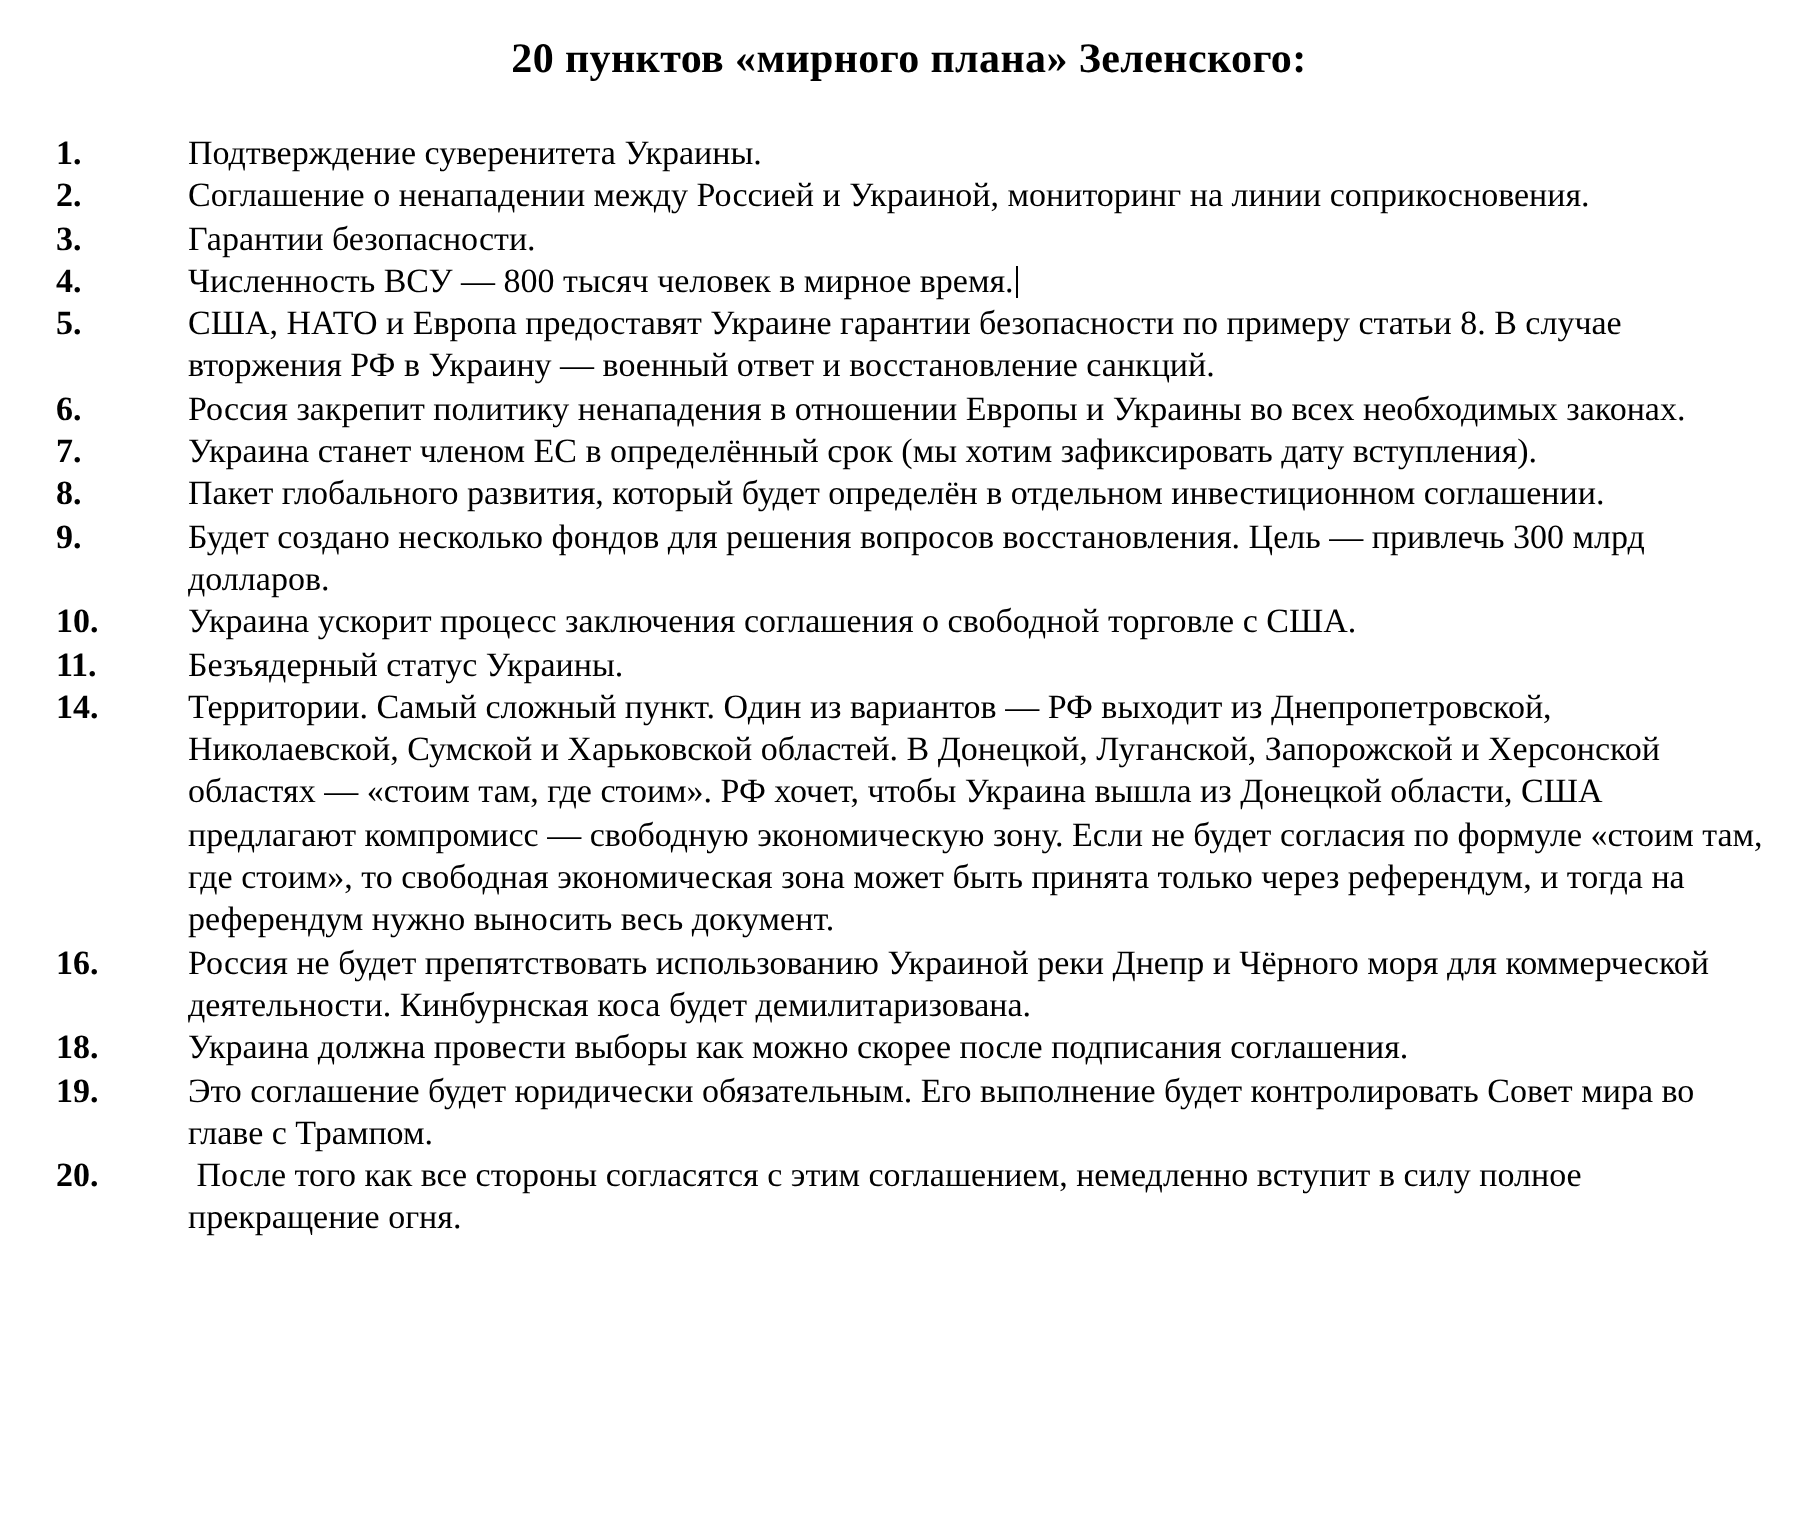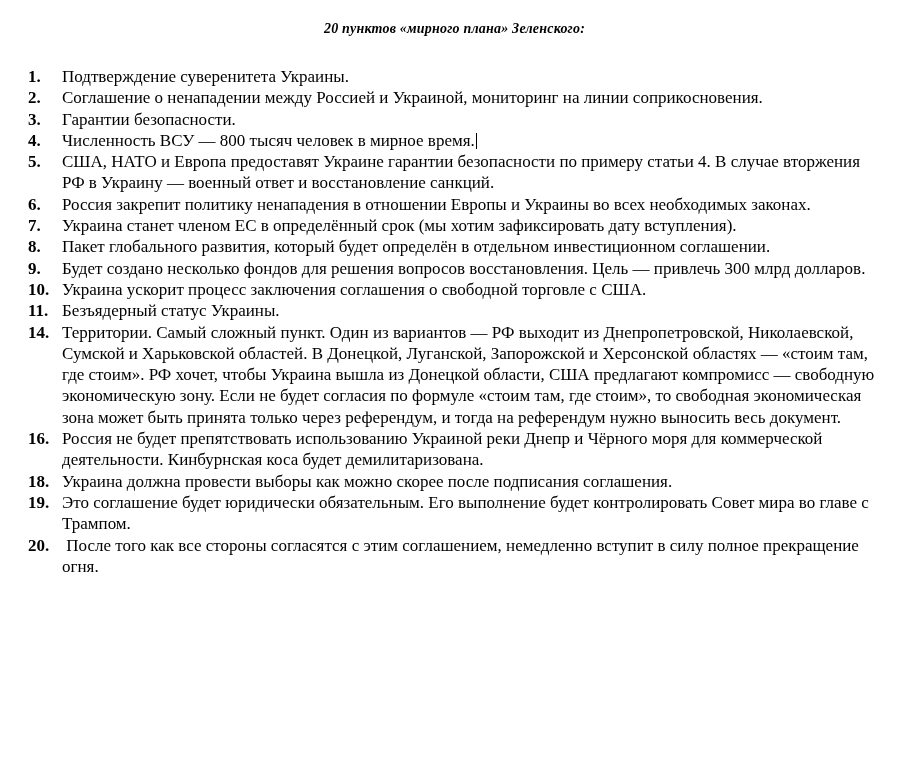--- a/index.html
+++ b/index.html
@@ -15,26 +15,25 @@
     font-family: "Liberation Serif", "DejaVu Serif", serif;
   }
   .page {
     box-sizing: border-box;
     width: 909px;
     height: 769px;
     padding: 18px 26px 0 26px;
   }
   .doc-title {
     margin: 0;
-    font-size: 14px;
+    font-size: 21px;
     line-height: 22px;
     font-weight: bold;
     text-align: center;
     letter-spacing: 0.2px;
-    font-style: italic;
   }
   .points-list {
     list-style: none;
     margin: 26px 0 0 0;
     padding: 0;
   }
   .point-item {
     display: flex;
     align-items: flex-start;
     font-size: 17px;
@@ -44,20 +43,21 @@
     flex: 0 0 36px;
     box-sizing: border-box;
     padding-left: 2px;
     font-weight: bold;
     white-space: nowrap;
   }
   .point-text {
     flex: 1 1 auto;
     max-width: 818px;
     white-space: pre-wrap;
+    margin-left: 32px;
   }
   .caret {
     display: inline-block;
     width: 1px;
     height: 16px;
     background: #000000;
     vertical-align: -3px;
     margin-left: 1px;
   }
 </style>
@@ -83,21 +83,21 @@
     <span class="point-text">Гарантии безопасности.</span>
   </li>
 
   <li class="point-item">
     <span class="point-num">4.</span>
     <span class="point-text">Численность ВСУ — 800 тысяч человек в мирное время.<span class="caret"></span></span>
   </li>
 
   <li class="point-item">
     <span class="point-num">5.</span>
-    <span class="point-text">США, НАТО и Европа предоставят Украине гарантии безопасности по примеру статьи 4. В случае вторжения РФ в Украину — военный ответ и восстановление санкций.</span>
+    <span class="point-text">США, НАТО и Европа предоставят Украине гарантии безопасности по примеру статьи 8. В случае вторжения РФ в Украину — военный ответ и восстановление санкций.</span>
   </li>
 
   <li class="point-item">
     <span class="point-num">6.</span>
     <span class="point-text">Россия закрепит политику ненападения в отношении Европы и Украины во всех необходимых законах.</span>
   </li>
 
   <li class="point-item">
     <span class="point-num">7.</span>
     <span class="point-text">Украина станет членом ЕС в определённый срок (мы хотим зафиксировать дату вступления).</span>

